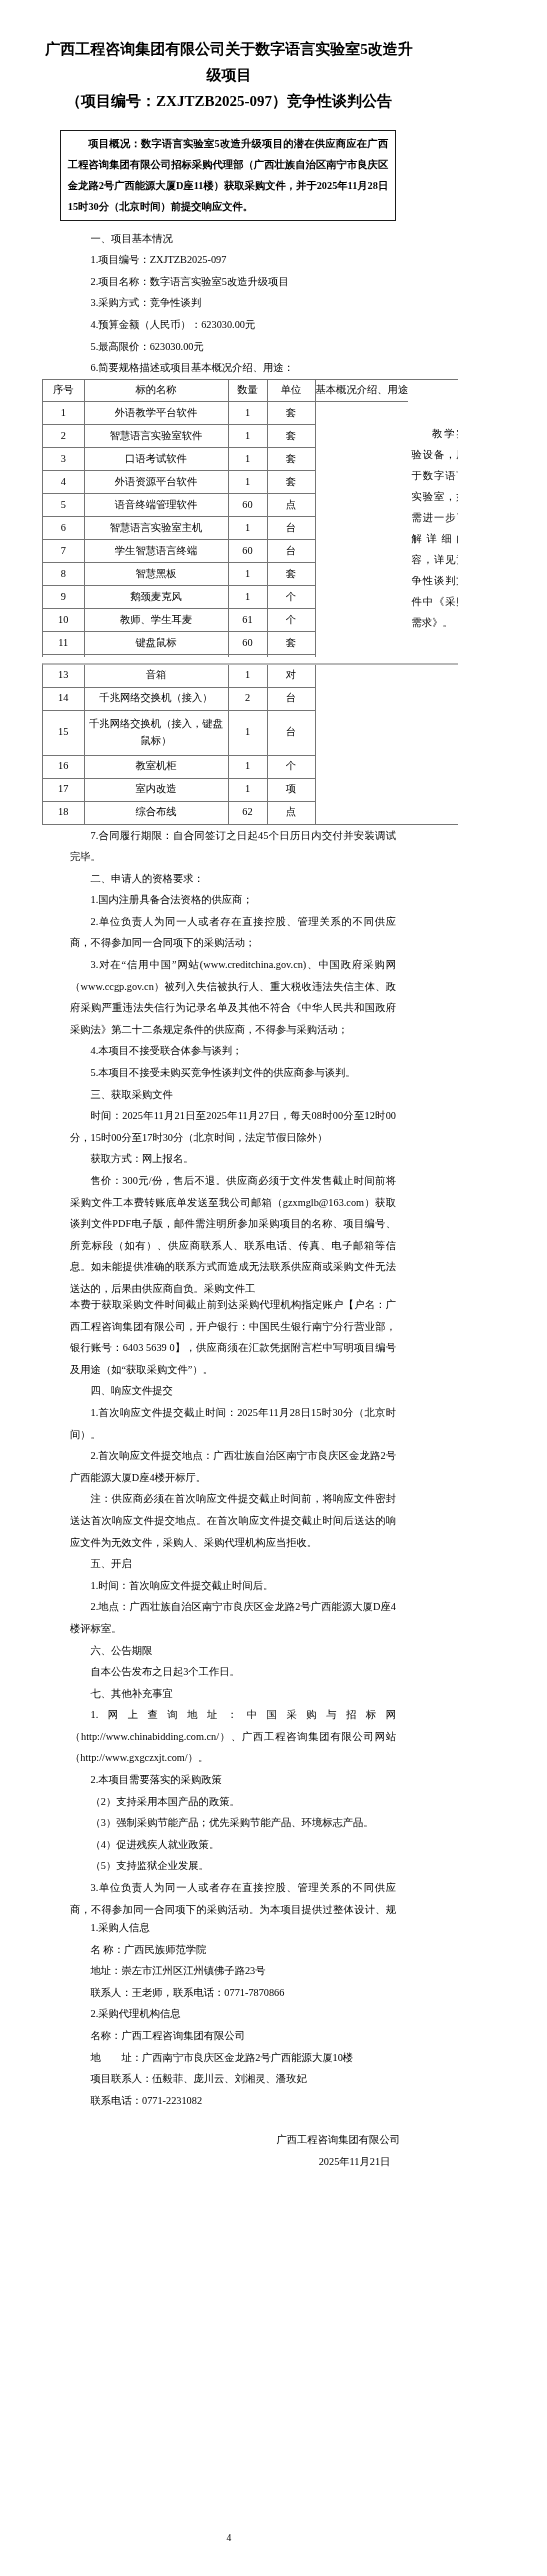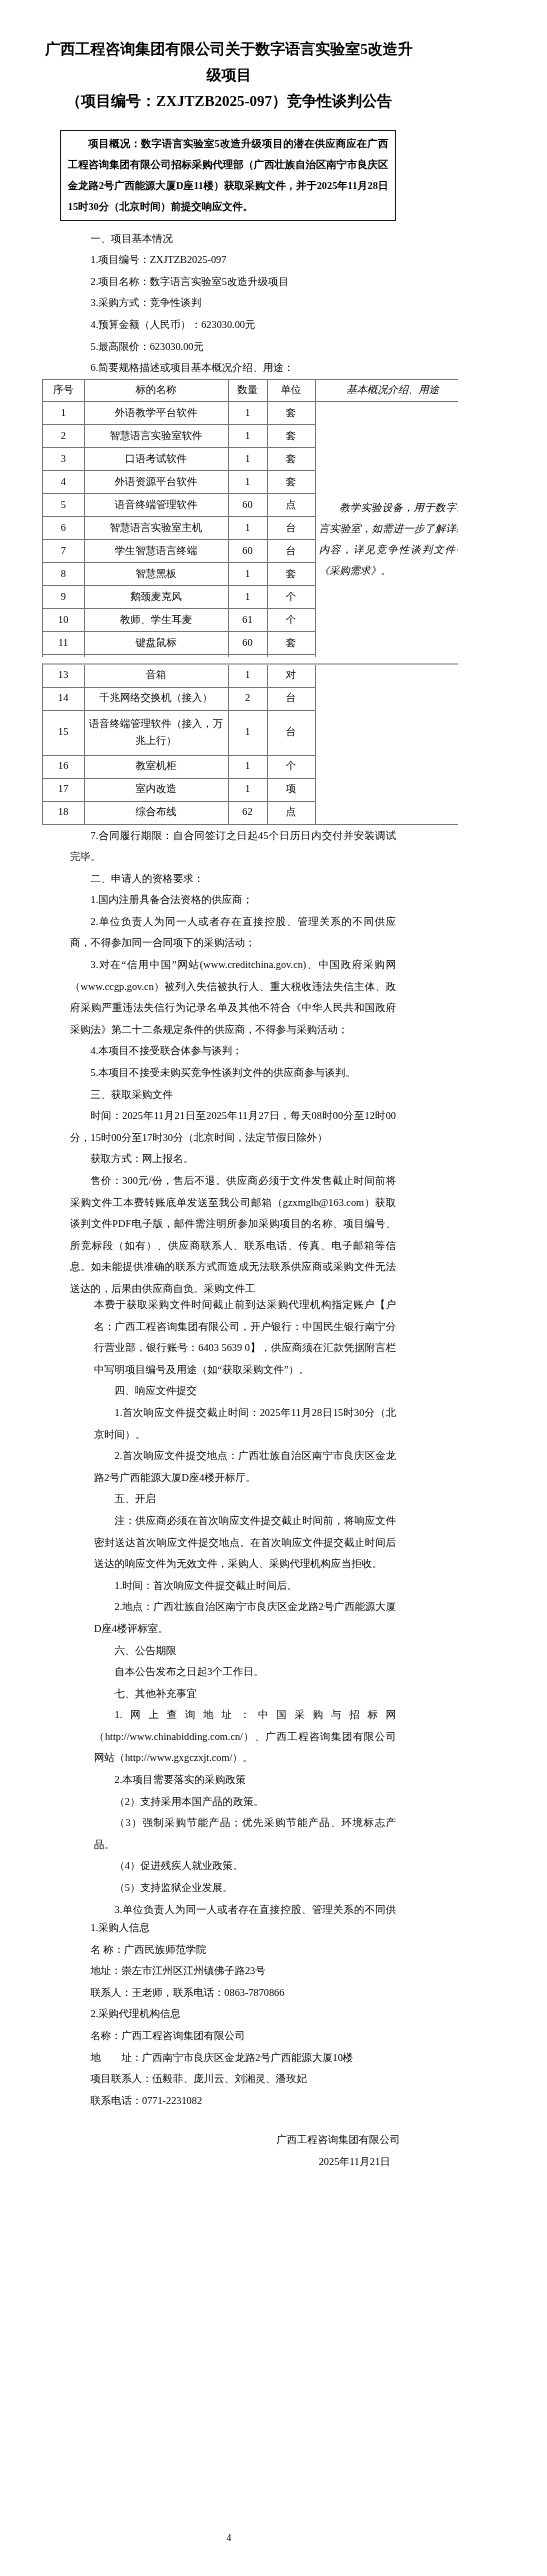--- a/index.html
+++ b/index.html
@@ -7,21 +7,21 @@
     width:548px;
     background:#ffffff;
     color:#000000;
     font-family:"Liberation Serif","DejaVu Serif",serif;
     font-size:10.3px;
   }
   .doc{width:458px;}
   .page{display:flex;flex-direction:column;box-sizing:border-box;overflow:hidden;}
   .p1{height:657px;}
   .p2{height:637px;}
-  .p3{height:623px;padding-left:24px;}
+  .p3{height:623px;}
   .p4{height:659px;}
 
   .title-wrap{padding-top:36px;}
   .title{
     font-size:15px;
     font-weight:bold;
     text-align:center;
     line-height:26px;
     margin:0 41px;
   }
@@ -71,23 +71,22 @@
     height:22px;
     overflow:hidden;
   }
   .tbl tr.hdr th{height:21px;}
   .tbl tr:last-child td{border-bottom:none;}
   .tbl tr.tall td{height:44px;}
   .tbl tr.sepline td{border-top:1.4px solid #b5b5b5;}
   .desc{
     flex:1;
     display:flex;
-    flex-direction:column;
+    flex-direction:row;
     min-width:0;
-    font-style:italic;
   }
   .desc-head{
     height:21px;
     border-bottom:0.7px solid #757575;
     display:flex;
     align-items:center;
     justify-content:center;
   }
   .desc-body{
     flex:1;
@@ -262,21 +261,21 @@
             <td>对</td>
           </tr>
             <tr>
             <td>14</td>
             <td>千兆网络交换机（接入）</td>
             <td>2</td>
             <td>台</td>
           </tr>
             <tr class="tall">
             <td>15</td>
-            <td>语音终端管理软件（接入，万兆上行）</td>
+            <td>千兆网络交换机（接入，键盘鼠标）</td>
             <td>1</td>
             <td>台</td>
           </tr>
             <tr>
             <td>16</td>
             <td>教室机柜</td>
             <td>1</td>
             <td>个</td>
           </tr>
             <tr>
@@ -314,22 +313,22 @@
 
     <div class="pagenum">2</div>
   </div>
 
   <div class="page p3">
     <div>
         <p class="para noindent">本费于获取采购文件时间截止前到达采购代理机构指定账户【户名：广西工程咨询集团有限公司，开户银行：中国民生银行南宁分行营业部，银行账号：6403 5639 0】，供应商须在汇款凭据附言栏中写明项目编号及用途（如“获取采购文件”）。</p>
         <p class="para">四、响应文件提交</p>
         <p class="para">1.首次响应文件提交截止时间：2025年11月28日15时30分（北京时间）。</p>
         <p class="para">2.首次响应文件提交地点：广西壮族自治区南宁市良庆区金龙路2号广西能源大厦D座4楼开标厅。</p>
+        <p class="para">注：供应商必须在首次响应文件提交截止时间前，将响应文件密封送达首次响应文件提交地点。在首次响应文件提交截止时间后送达的响应文件为无效文件，采购人、采购代理机构应当拒收。</p>
         <p class="para">五、开启</p>
-        <p class="para">注：供应商必须在首次响应文件提交截止时间前，将响应文件密封送达首次响应文件提交地点。在首次响应文件提交截止时间后送达的响应文件为无效文件，采购人、采购代理机构应当拒收。</p>
         <p class="para">1.时间：首次响应文件提交截止时间后。</p>
         <p class="para">2.地点：广西壮族自治区南宁市良庆区金龙路2号广西能源大厦D座4楼评标室。</p>
         <p class="para">六、公告期限</p>
         <p class="para">自本公告发布之日起3个工作日。</p>
         <p class="para">七、其他补充事宜</p>
         <p class="para">1.网上查询地址：中国采购与招标网（http://www.chinabidding.com.cn/）、广西工程咨询集团有限公司网站（http://www.gxgczxjt.com/）。</p>
         <p class="para">2.本项目需要落实的采购政策</p>
         <p class="para">（2）支持采用本国产品的政策。</p>
         <p class="para">（3）强制采购节能产品；优先采购节能产品、环境标志产品。</p>
         <p class="para">（4）促进残疾人就业政策。</p>
@@ -338,21 +337,21 @@
       </div>
 
     <div class="pagenum">3</div>
   </div>
 
   <div class="page p4">
     <div>
         <p class="para">1.采购人信息</p>
         <p class="para">名 称：广西民族师范学院</p>
         <p class="para">地址：崇左市江州区江州镇佛子路23号</p>
-        <p class="para">联系人：王老师，联系电话：0863-7870866</p>
+        <p class="para">联系人：王老师，联系电话：0771-7870866</p>
         <p class="para">2.采购代理机构信息</p>
         <p class="para">名称：广西工程咨询集团有限公司</p>
         <p class="para">地　　址：广西南宁市良庆区金龙路2号广西能源大厦10楼</p>
         <p class="para">项目联系人：伍毅菲、庞川云、刘湘灵、潘玫妃</p>
         <p class="para">联系电话：0771-2231082</p>
       </div>
 
     <div class="sig">
       <div>广西工程咨询集团有限公司</div>
       <div class="date-line">2025年11月21日</div>

